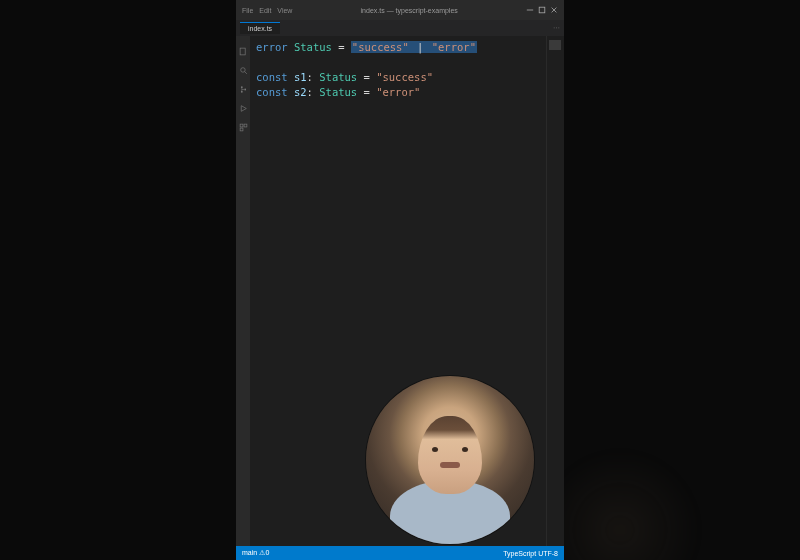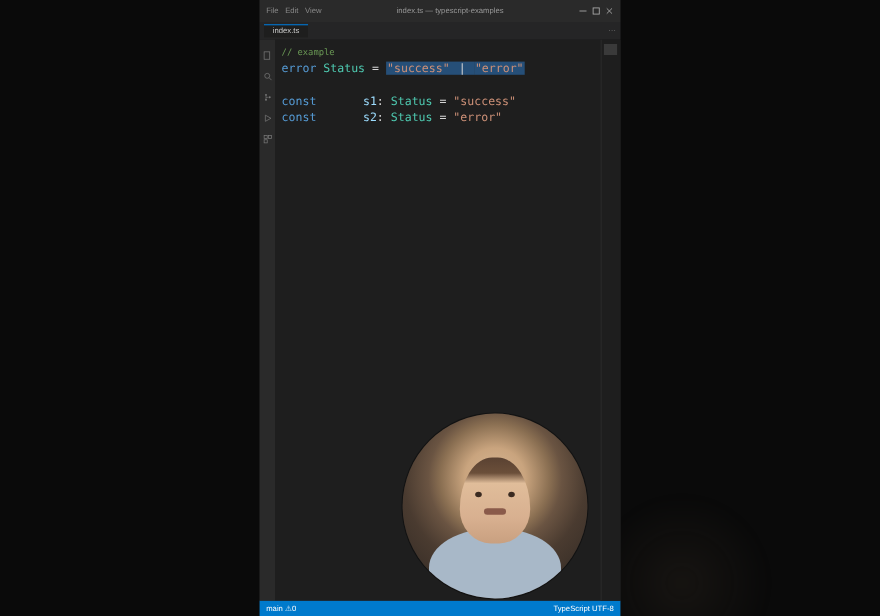--- a/index.html
+++ b/index.html
@@ -80,21 +80,21 @@
     color: #d4d4d4;
     position: relative;
   }
   .line { white-space: pre; }
   .comment { color: #6a9955; font-size: 8px; }
   .kw-type { color: #569cd6; }
   .type-name { color: #4ec9b0; }
   .op { color: #d4d4d4; }
   .str { color: #ce9178; }
   .kw-const { color: #569cd6; }
-  .var { color: #9cdcfe; margin-left: 36px; }
+  .var { color: #9cdcfe; }
   .hl {
     background: #264f78;
     padding: 0 1px;
   }
   .minimap {
     position: absolute;
     right: 0;
     top: 0;
     width: 18px;
     height: 100%;
@@ -227,21 +227,20 @@
             <polygon points="4,3 13,8 4,13" fill="none" stroke="currentColor" stroke-width="1.2"></polygon>
           </svg></span>
       <span class="activity-icon"><svg viewBox="0 0 16 16">
             <rect x="2" y="2" width="5" height="5" fill="none" stroke="currentColor" stroke-width="1.2"></rect>
             <rect x="9" y="2" width="5" height="5" fill="none" stroke="currentColor" stroke-width="1.2"></rect>
             <rect x="2" y="9" width="5" height="5" fill="none" stroke="currentColor" stroke-width="1.2"></rect>
           </svg></span>
     </div>
 
     <div class="editor">
-      <div class="line comment">// example</div>
       <div class="line"><span class="kw-type">error </span><span class="type-name">Status</span><span class="op"> = </span><span class="str hl">"success"</span><span class="op hl"> | </span><span class="str hl">"error"</span></div>
       <div class="line"> </div>
       <div class="line"><span class="kw-const">const </span><span class="var">s1</span><span class="op">: </span><span class="type-name">Status</span><span class="op"> = </span><span class="str">"success"</span></div>
       <div class="line"><span class="kw-const">const </span><span class="var">s2</span><span class="op">: </span><span class="type-name">Status</span><span class="op"> = </span><span class="str">"error"</span></div>
 
       <div class="minimap">
         <div class="minimap-blob"></div>
       </div>
     </div>
   </div>

